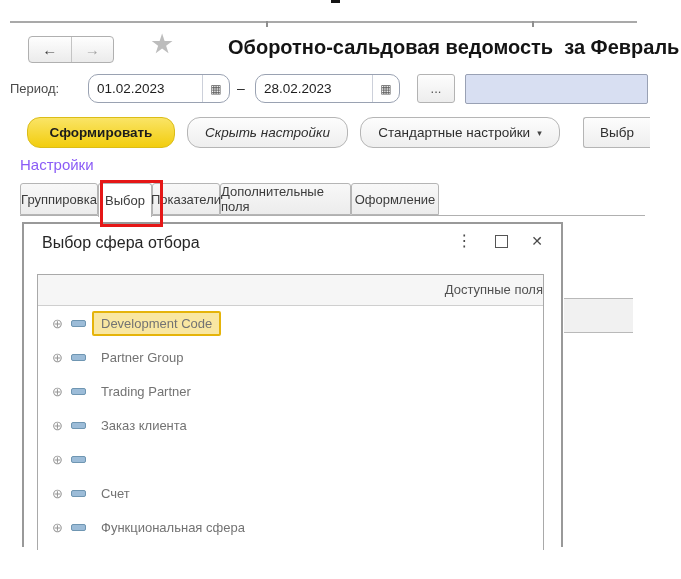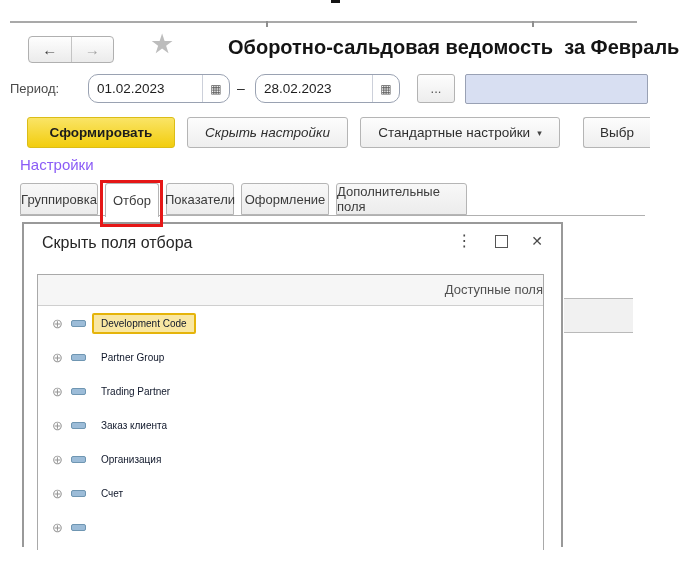--- a/index.html
+++ b/index.html
@@ -32,34 +32,34 @@
   .f1{left:88px;width:142px;}
   .f2{left:255px;width:145px;}
   .dash{left:237px;top:80px;font-size:14px;color:#333;}
   .more-btn{left:417px;top:74px;width:38px;height:29px;border:1px solid #b3b3b3;border-radius:3px;
             background:linear-gradient(#fdfdfd,#ededed);display:flex;align-items:center;
             justify-content:center;font-size:13px;color:#555;}
   .blue-input{left:465px;top:74px;width:183px;height:30px;background:#d8dff2;
               border:1px solid #99a1b4;border-radius:2px;}
 
   
-  .btn{top:117px;height:31px;border:1px solid #b5b5b5;border-radius:3px;
+  .btn{top:117px;height:31px;border:1px solid #b5b5b5;border-radius:13px;
        background:linear-gradient(#fdfdfd,#eee);display:flex;align-items:center;
        justify-content:center;font-size:13.5px;color:#2e2e2e;}
   .btn-generate{left:27px;width:148px;background:linear-gradient(#fae466,#f2cd0e);
                 border-color:#dbbd17;font-weight:700;color:#1c1c1c;}
   .btn-hide{left:187px;width:161px;font-style:italic;}
   .btn-standard{left:360px;width:200px;}
   .caret{font-size:9px;margin-left:7px;color:#444;}
   .btn-choose{left:583px;width:67px;border-right:none;border-radius:3px 0 0 3px;}
 
   .settings-label{left:20px;top:156px;font-size:15px;color:#8b5cf6;}
 
   
-  .tabs{left:20px;top:183px;display:flex;gap:7px;z-index:2;}
+  .tabs{left:20px;top:183px;display:flex;z-index:2;}
   .tab{height:32px;border:1px solid #b5b5b5;border-radius:3px 3px 0 0;box-sizing:border-box;
        background:linear-gradient(#f8f8f8,#ececec);font-size:13px;color:#3c3c3c;
        display:flex;align-items:center;justify-content:center;}
   .tab.active{background:#fff;height:34px;border-bottom:none;z-index:5;}
   .t0{width:78px;}.t1{width:54px;}.t2{width:68px;}.t3{width:131px;}.t4{width:88px;}
   .tab-rule{left:20px;top:215px;width:625px;height:1px;background:#b0b0b0;z-index:1;}
   .red-box{left:100px;top:180px;width:63px;height:47px;border:3px solid #e51717;z-index:60;}
 
   
   .bg-band{left:564px;top:298px;width:69px;height:35px;background:#f1f1f1;
@@ -75,21 +75,21 @@
   .closex{font-size:14px;color:#4a4a4a;line-height:1;}
 
   .tree{position:absolute;left:13px;top:50px;width:505px;height:275px;
         border:1px solid #a9a9a9;border-bottom:none;background:#fff;overflow:hidden;text-align:right;}
   .tree-head{height:30px;background:#f6f6f6;border-bottom:1px solid #cfcfcf;
              font-size:13px;color:#515151;line-height:30px;padding-left:12px;}
   .row{height:34px;display:flex;align-items:center;padding-left:11px;}
   .expander{font-size:13px;color:#999;width:14px;line-height:1;}
   .dash-icon{width:13px;height:5px;background:#9cbcd8;border:1px solid #6f96b2;
              border-radius:2px;margin-left:8px;}
-  .row-label{font-size:10px;color:#0f172a;margin-left:6px;padding:3px 7px;
+  .row-label{font-size:13px;color:#737373;margin-left:6px;padding:3px 7px;
              border:2px solid transparent;}
   .row-label.hl{border-color:#e5b40a;background:#f9e7a2;border-radius:2px;}
 </style>
 </head>
 <body>
 
 <div class="screen">
 
   <div class="abs top-dash"></div>
   <div class="abs top-rule"></div>
@@ -128,39 +128,39 @@
   </div>
   <div class="abs btn btn-choose">Выбр</div>
 
   <div class="abs settings-label">Настройки</div>
 
   <div class="abs tabs">
     <div class="tab t0">
       <span>Группировка</span>
     </div>
     <div class="tab t1 active">
-      <span>Отбор</span>
+      <span>Выбор</span>
     </div>
     <div class="tab t2">
       <span>Показатели</span>
     </div>
+    <div class="tab t3">
+      <span>Дополнительные поля</span>
+    </div>
     <div class="tab t4">
       <span>Оформление</span>
     </div>
-    <div class="tab t3">
-      <span>Дополнительные поля</span>
-    </div>
   </div>
   <div class="abs tab-rule"></div>
   <div class="abs red-box"></div>
 
   <div class="abs bg-band"></div>
 
   <div class="abs dialog">
-    <div class="dlg-title">Скрыть поля отбора</div>
+    <div class="dlg-title">Выбор сфера отбора</div>
     <div class="dlg-controls">
       <span class="dots">⋮</span>
       <span class="maxbox"></span>
       <span class="closex">✕</span>
     </div>
 
     <div class="tree">
       <div class="tree-head">Доступные поля</div>
 
       <div class="row">
@@ -179,27 +179,27 @@
         <span class="row-label">Trading Partner</span>
       </div>
       <div class="row">
         <span class="expander">⊕</span>
         <span class="dash-icon"></span>
         <span class="row-label">Заказ клиента</span>
       </div>
       <div class="row">
         <span class="expander">⊕</span>
         <span class="dash-icon"></span>
-        <span class="row-label">Организация</span>
       </div>
       <div class="row">
         <span class="expander">⊕</span>
         <span class="dash-icon"></span>
         <span class="row-label">Счет</span>
       </div>
       <div class="row">
         <span class="expander">⊕</span>
         <span class="dash-icon"></span>
+        <span class="row-label">Функциональная сфера</span>
       </div>
     </div>
   </div>
 
 </div>
 
 </body></html>

